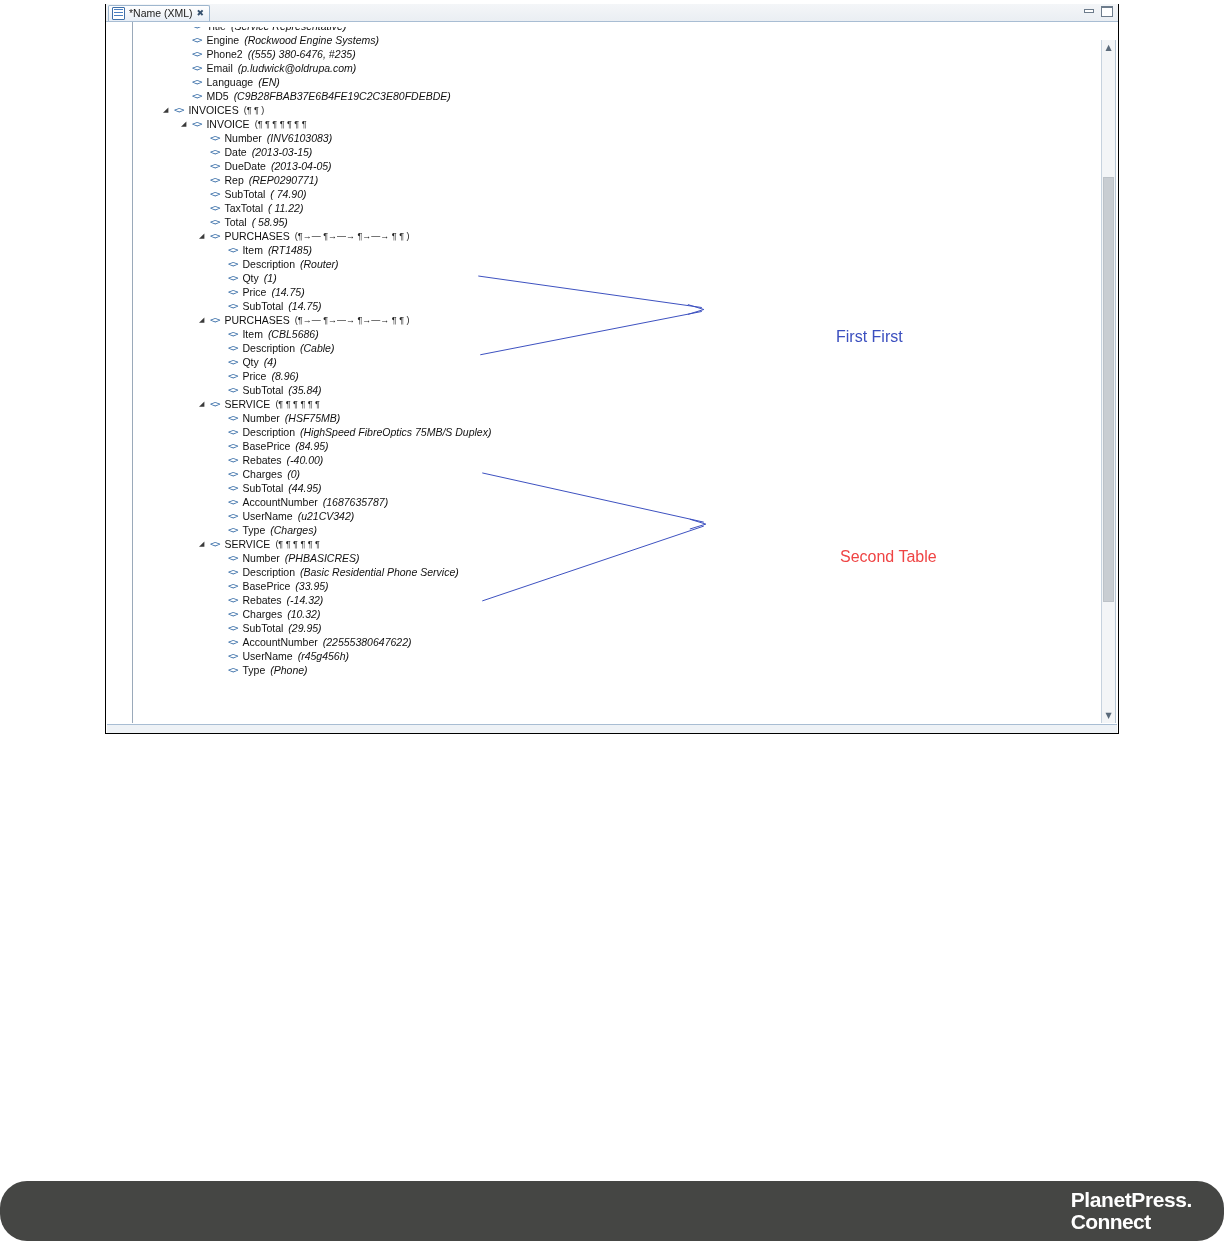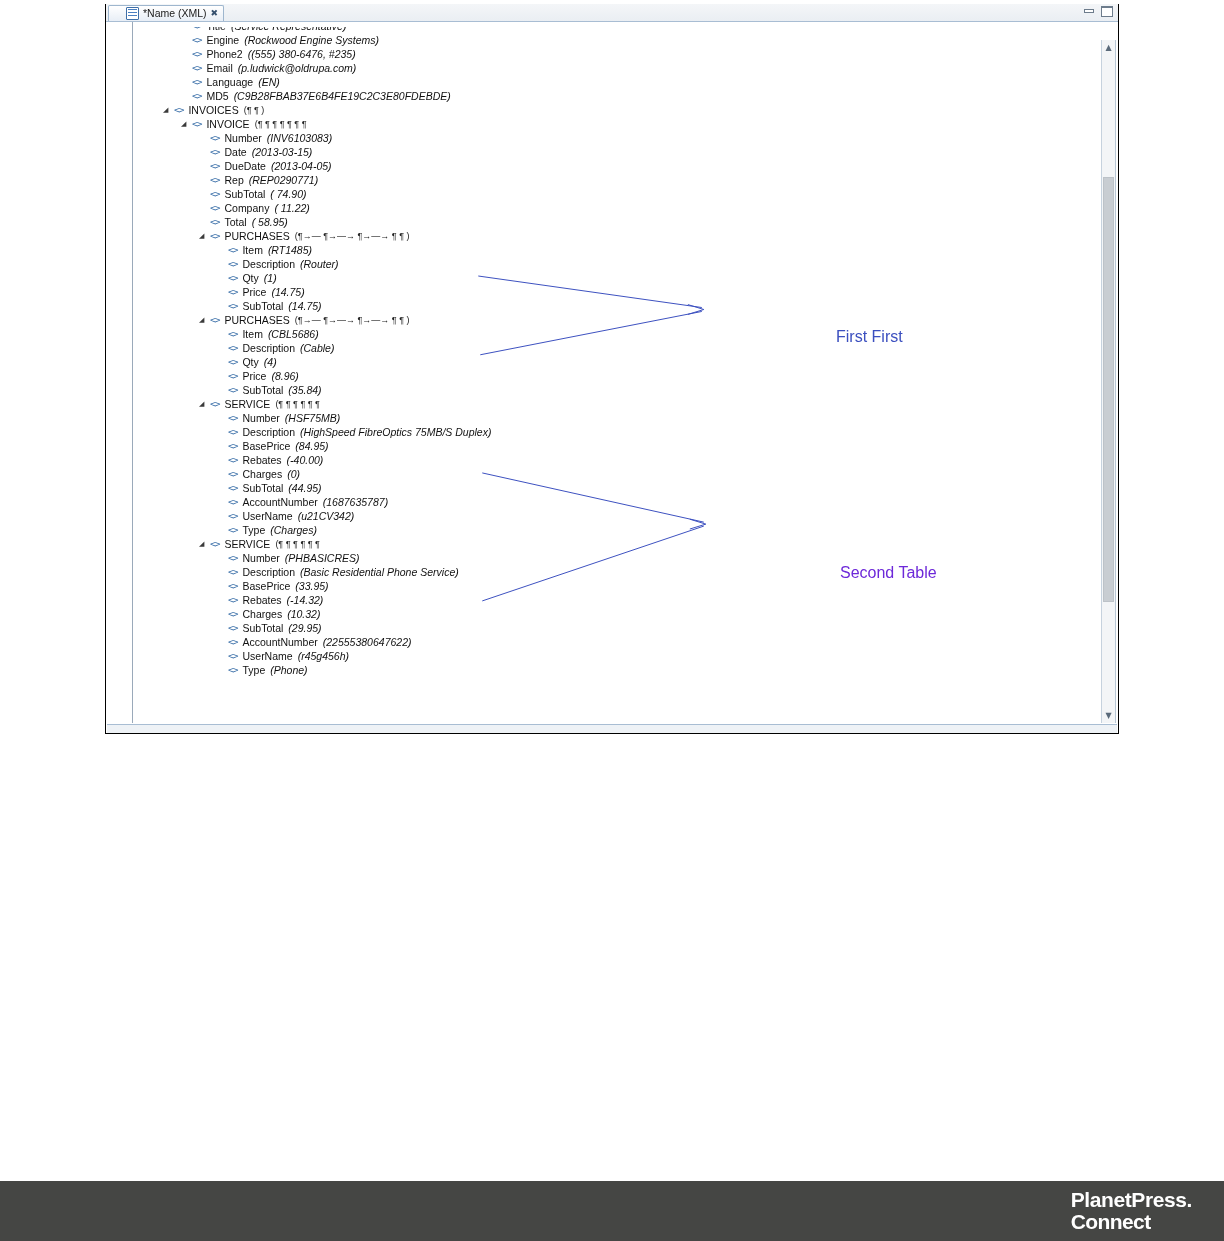--- a/index.html
+++ b/index.html
@@ -41,21 +41,21 @@
   }
 
   #editor-tab {
     position: absolute;
     left: 2px;
     top: 1px;
     height: 16px;
     display: flex;
     align-items: center;
     gap: 4px;
-    padding: 0 5px 0 17px;
+    padding: 0 5px 0 3px;
     background: linear-gradient(to bottom, #ffffff 0%, #e8eef6 100%);
     border: 1px solid #9eb6ce;
     border-bottom: none;
     border-radius: 2px 2px 0 0;
     box-sizing: border-box;
   }
   #editor-tab .tab-icon {
     width: 11px;
     height: 11px;
     background: #ffffff;
@@ -254,20 +254,21 @@
   }
 
   
   #footer-band {
     position: absolute;
     left: 0;
     top: 1181px;
     width: 1224px;
     height: 60px;
     background: #454644;
+    border-radius: 27px;
   }
   #brand-logo {
     position: absolute;
     right: 32px;
     top: 8px;
     text-align: left;
     color: #ffffff;
     line-height: 1;
   }
   #brand-logo .brand-line1 {
@@ -384,21 +385,21 @@
           </div>
           <div class="tree-row" style="top: 165px; left: 66px;">
             <span class="expander empty"></span>
             <span class="node-icon">&lt;&gt;</span>
             <span class="node-name">SubTotal</span>
             <span class="node-value">( 74.90)</span>
           </div>
           <div class="tree-row" style="top: 179px; left: 66px;">
             <span class="expander empty"></span>
             <span class="node-icon">&lt;&gt;</span>
-            <span class="node-name">Company</span>
+            <span class="node-name">TaxTotal</span>
             <span class="node-value">(  11.22)</span>
           </div>
           <div class="tree-row" style="top: 193px; left: 66px;">
             <span class="expander empty"></span>
             <span class="node-icon">&lt;&gt;</span>
             <span class="node-name">Total</span>
             <span class="node-value">(  58.95)</span>
           </div>
           <div class="tree-row" style="top: 207px; left: 66px;">
             <span class="expander">◢</span>
@@ -604,21 +605,21 @@
 
         <g>
           <polyline points="350,458 572,508" fill="none" stroke="#3b4fbf" stroke-width="1"></polyline>
           <polyline points="350,588 572,512" fill="none" stroke="#3b4fbf" stroke-width="1"></polyline>
           <polyline points="558,505 574,510 558,515" fill="none" stroke="#3b4fbf" stroke-width="1"></polyline>
         </g>
       </svg>
 
       <div id="annot-labels">
           <div class="annot-label" style="left: 703px; top: 306px; color: rgb(59, 79, 191);">First First</div>
-          <div class="annot-label" style="left: 707px; top: 542px; color: #6d28d9;">Second Table</div>
+          <div class="annot-label" style="left: 707px; top: 526px; color: #ef4444;">Second Table</div>
         </div>
     </div>
 
     <div id="vscroll">
       <div class="arrow up">▲</div>
       <div id="vscroll-thumb"></div>
       <div class="arrow down">▼</div>
     </div>
 
     <div id="editor-bottom"></div>

